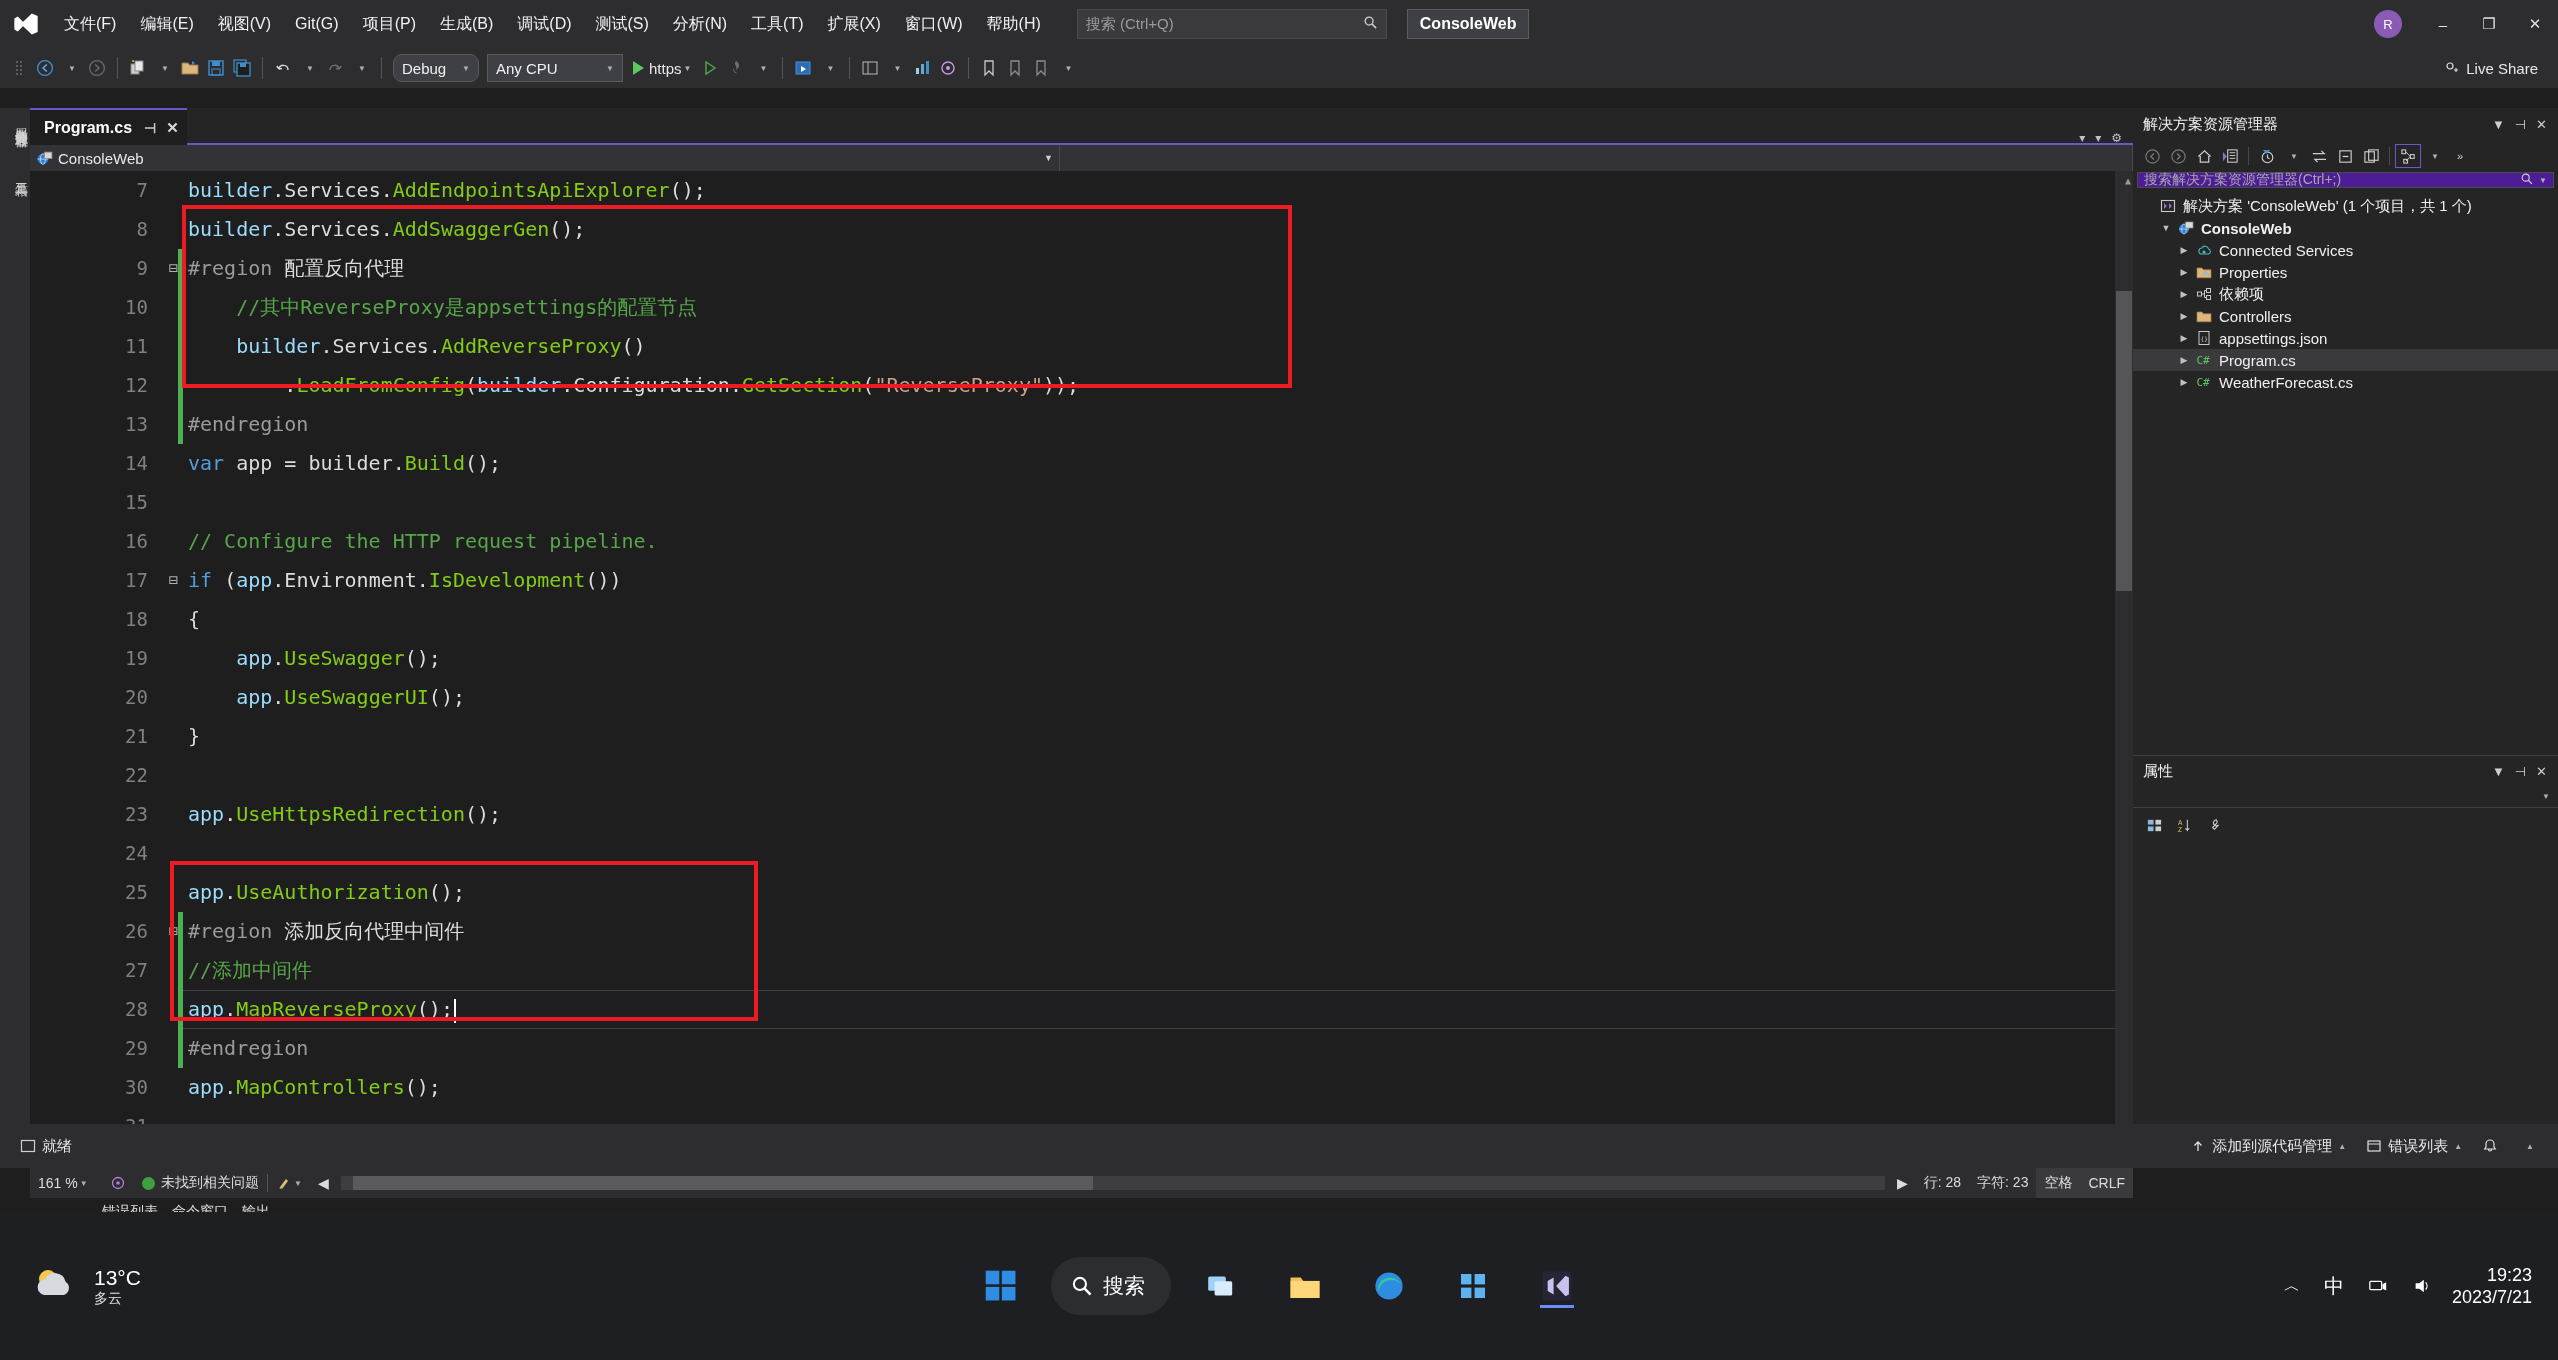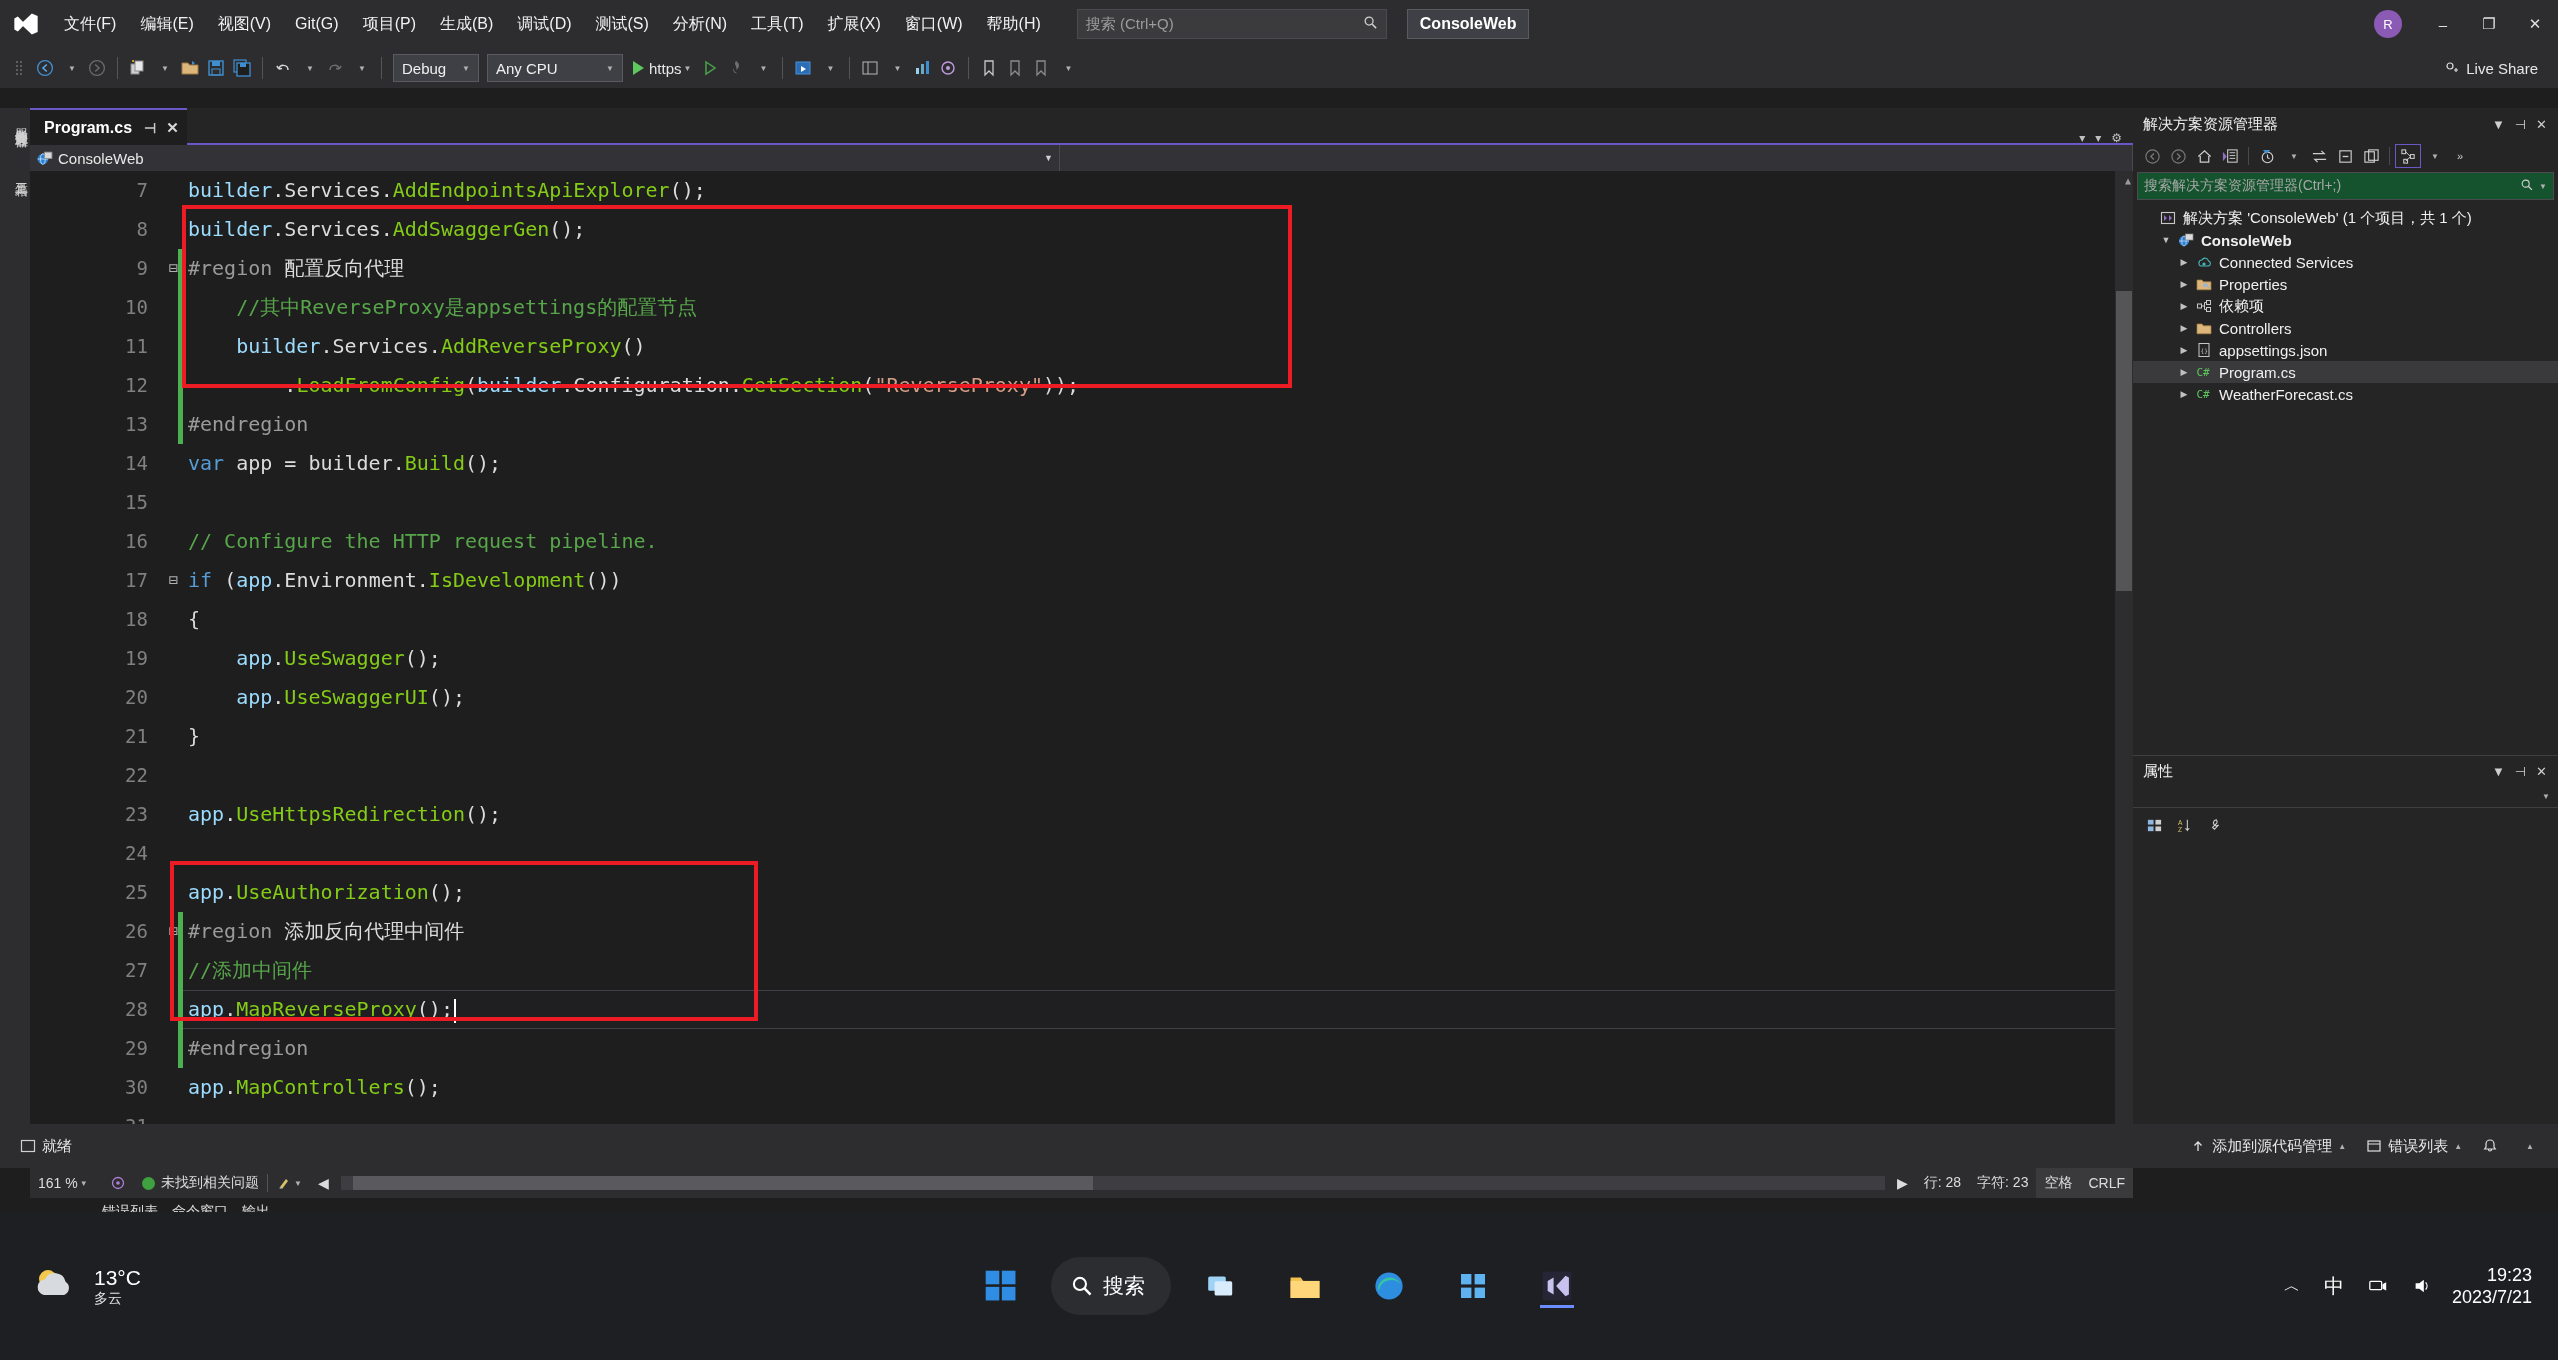--- a/index.html
+++ b/index.html
@@ -48,21 +48,21 @@
   .tb { height:30px; min-width:26px; display:flex; align-items:center; justify-content:center;
         padding:0 3px; color:#d0d0d0; }
   .tb svg { width:18px; height:18px; }
   .tb-sep { width:1px; height:22px; background:#555; margin:0 7px; }
   .caret { font-size:8px; color:#b0b0b0; margin-left:2px; }
   .combo {
     height:28px; background:#3f3f46; border:1px solid #5a5a5f; color:#f0f0f0;
     display:flex; align-items:center; padding:0 8px; font-size:15px; margin:0 4px;
   }
   .combo .lbl { flex:1; }
-  .combo.debug { width:86px; }
+  .combo.debug { width:86px;border-radius:9px; }
   .combo.cpu { width:136px; }
   .runbtn { display:flex; align-items:center; padding:0 6px; height:30px; color:#e8e8e8; font-size:15px; }
   .tri { width:0;height:0;border-left:11px solid #5ec75e;border-top:7px solid transparent;border-bottom:7px solid transparent; margin-right:5px;}
   .live-share { margin-left:auto; margin-right:20px; display:flex; align-items:center; color:#e6e6e6; font-size:15px;text-align:right; }
   .live-share svg{ width:16px;height:16px;margin-right:6px; }
 
   
   .leftdock {
     position:absolute; left:0; top:108px; width:30px; height:1060px; background:#2d2d30;
   }
@@ -137,21 +137,21 @@
   .rightpanel { position:absolute; left:2133px; top:108px; width:425px; height:1060px; background:#252526; }
   .panel-head { height:32px; display:flex; align-items:center; padding:0 6px 0 10px; background:#252526; color:#f0f0f0; font-size:15px;}
   .panel-head .ttl{ flex:1; }
   .panel-head .ic { padding:0 5px; color:#cfcfcf; font-size:13px; }
   .panel-tools { height:32px; display:flex; align-items:center; padding-left:6px; background:#252526; }
   .pt { width:26px;height:24px; display:flex;align-items:center;justify-content:center; color:#9d9d9d; }
   .pt.active { border:1.5px solid #6b57c8; }
   .pt svg{ width:17px;height:17px; }
   .pt-sep{ width:1px;height:18px;background:#4a4a4e;margin:0 5px;}
   .panel-search {
-    height:28px; margin:0 4px 3px 4px; background:#14532d; border:1px solid #4b4b4f;
+    height:16px; margin:0 4px 3px 4px; background:#4c1d95; border:1px solid #4b4b4f;
     display:flex; align-items:center; padding:0 6px; font-size:14px; color:#a7a7a7;
   }
   .tree { padding-top:4px; font-size:15px; }
   .trow { height:22px; display:flex; align-items:center; padding-left:6px; color:#f0f0f0; white-space:nowrap;}
   .trow.sel { background:#3a3a3d; }
   .exp { width:18px; text-align:center; color:#c0c0c0; font-size:9px; }
   .ticon { width:22px; display:flex; align-items:center; justify-content:center; margin-right:4px;}
   .ticon svg { width:16px;height:16px; }
   .tlabel.bold { font-weight:bold; }
 

